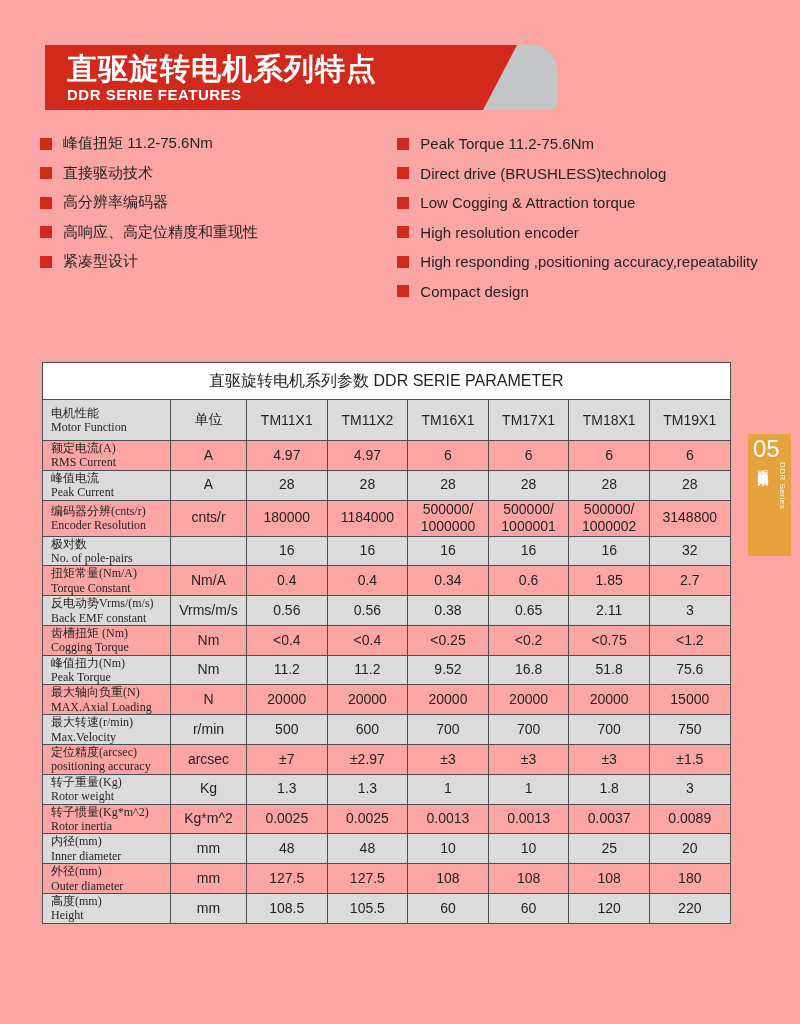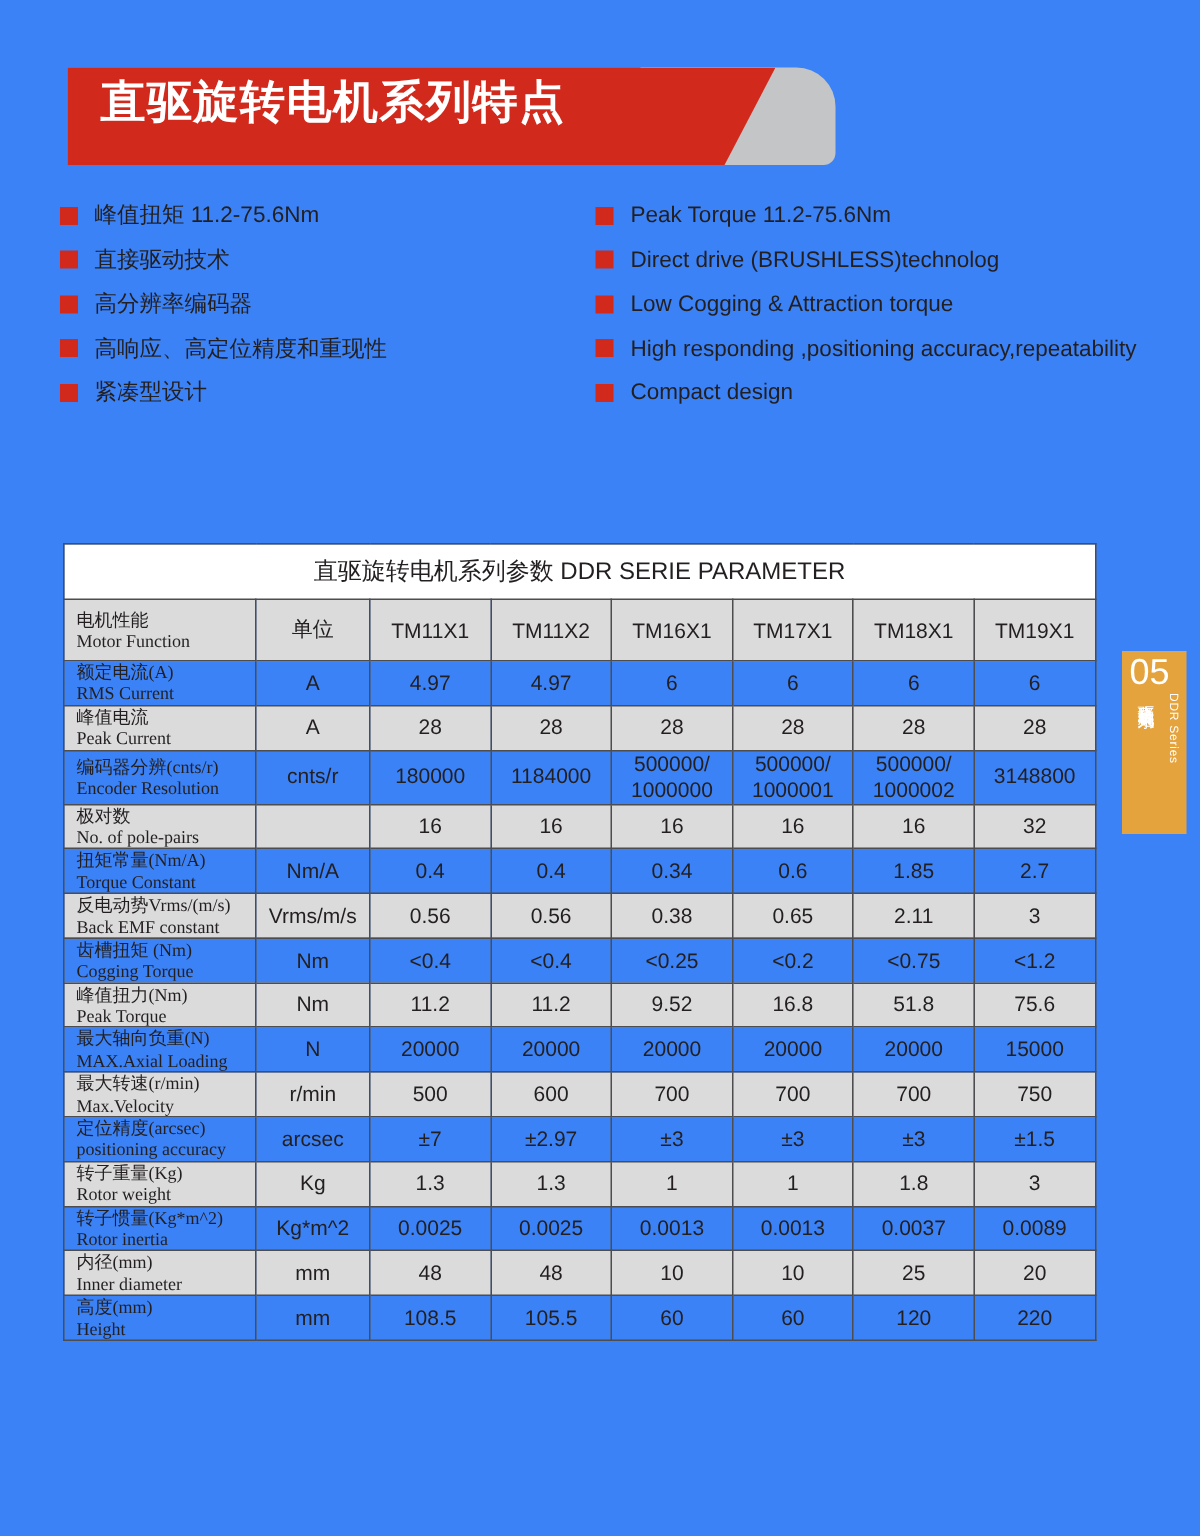--- a/index.html
+++ b/index.html
@@ -1,18 +1,18 @@
 <!DOCTYPE html>
 <html><head>
 <meta charset="utf-8">
 <style>
   * { margin:0; padding:0; box-sizing:border-box; }
   html,body { background:#fff; }
   body { font-family:"Liberation Sans", "DejaVu Sans", sans-serif; color:#231f20; }
-  .page { position:relative; width:800px; height:1024px; background:#3b82f6; overflow:hidden; }
+  .page { position:relative; width:800px; height:1024px; background:#fca5a5; overflow:hidden; }
 
   
   .banner-wrap { position:absolute; left:45px; top:45px; width:512px; height:65px; }
   .banner-gray { position:absolute; right:0; top:0; width:130px; height:65px;
                  background:#c4c5c7; border-radius:0 26px 8px 0; }
   .banner-red { position:absolute; left:0; top:0; width:472px; height:65px;
                 background:#d2291d;
                 clip-path:polygon(0 0, 100% 0, calc(100% - 34px) 100%, 0 100%);
                 padding:7px 0 0 22px; }
   .banner-title { color:#fff; font-size:30px; font-weight:bold; letter-spacing:1px; line-height:1.1; }
@@ -49,20 +49,21 @@
 </style>
 </head>
 <body>
 
 <div class="page">
 
   <div class="banner-wrap">
     <div class="banner-gray"></div>
     <div class="banner-red">
       <div class="banner-title">直驱旋转电机系列特点</div>
+      <div class="banner-sub">DDR SERIE FEATURES</div>
     </div>
   </div>
 
   <div class="features">
     <ul class="feat-col zh">
       <li class="feat-item">
           <span class="bullet"></span>
           <span>峰值扭矩 11.2-75.6Nm</span>
         </li>
       <li class="feat-item">
@@ -87,20 +88,24 @@
           <span class="bullet"></span>
           <span>Peak Torque 11.2-75.6Nm</span>
         </li>
       <li class="feat-item">
           <span class="bullet"></span>
           <span>Direct drive (BRUSHLESS)technolog</span>
         </li>
       <li class="feat-item">
           <span class="bullet"></span>
           <span>Low Cogging &amp; Attraction torque</span>
+        </li>
+      <li class="feat-item">
+          <span class="bullet"></span>
+          <span>High resolution encoder</span>
         </li>
       <li class="feat-item">
           <span class="bullet"></span>
           <span>High responding ,positioning accuracy,repeatability</span>
         </li>
       <li class="feat-item">
           <span class="bullet"></span>
           <span>Compact design</span>
         </li>
     </ul>
@@ -316,20 +321,33 @@
       <td>mm</td>
       <td>48</td>
       <td>48</td>
       <td>10</td>
       <td>10</td>
       <td>25</td>
       <td>20</td>
     </tr>
         <tr>
       <th class="rowlabel">
+        <span class="zh">外径(mm)</span>
+        <span class="en">Outer diameter</span>
+      </th>
+      <td>mm</td>
+      <td>127.5</td>
+      <td>127.5</td>
+      <td>108</td>
+      <td>108</td>
+      <td>108</td>
+      <td>180</td>
+    </tr>
+        <tr>
+      <th class="rowlabel">
         <span class="zh">高度(mm)</span>
         <span class="en">Height</span>
       </th>
       <td>mm</td>
       <td>108.5</td>
       <td>105.5</td>
       <td>60</td>
       <td>60</td>
       <td>120</td>
       <td>220</td>

